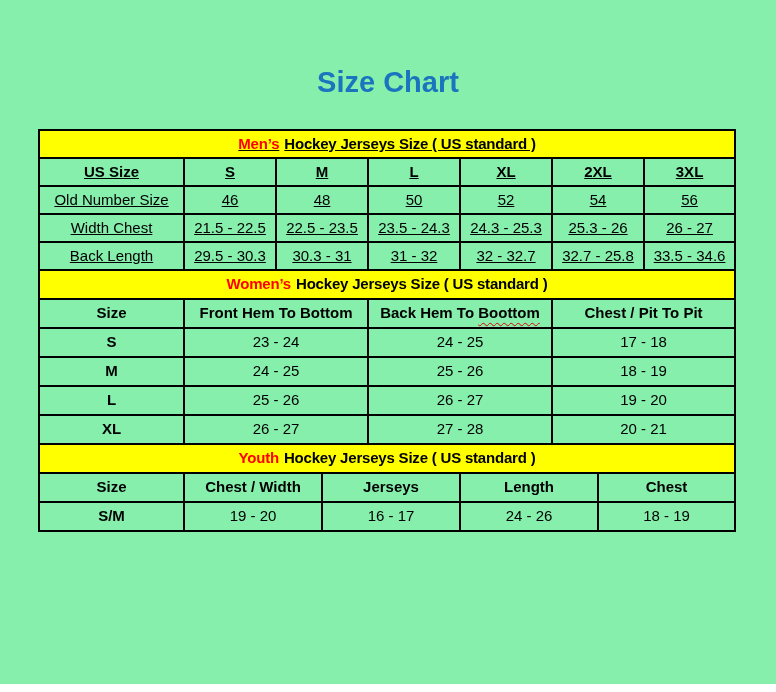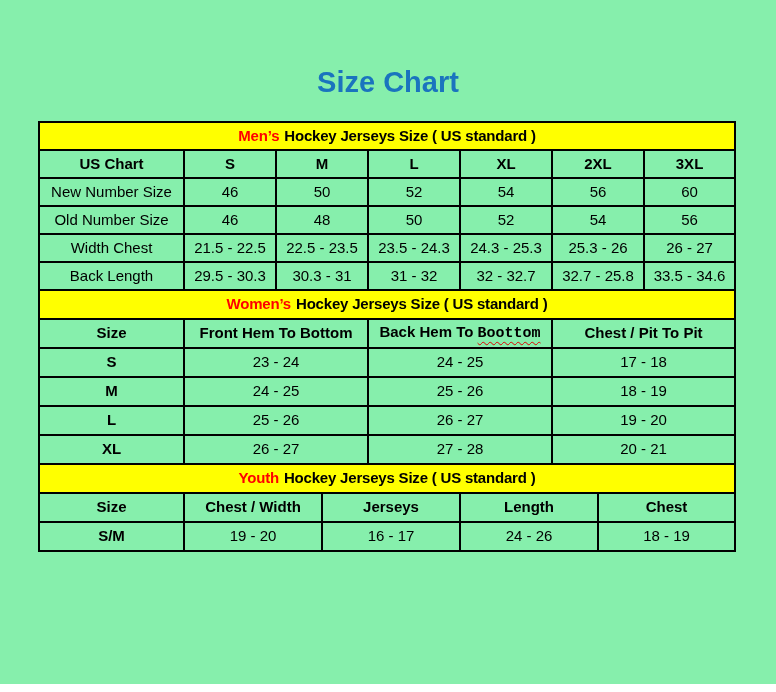--- a/index.html
+++ b/index.html
@@ -32,21 +32,21 @@
     top: 121px;
     left: 38px;
     width: 696px;
   }
   table.size-table {
     border-collapse: collapse;
     table-layout: fixed;
     width: 696px;
     margin-top: -2px;
   }
-  .tables table.size-table:first-child { margin-top: 0; }
+  .tables table.size-table:first-child { margin-top: 8px; text-decoration: underline; }
   table.size-table td {
     border: 2px solid #000000;
     text-align: center;
     vertical-align: middle;
     font-size: 15px;
     color: #000000;
     padding: 0 1px;
     height: 26px;
     line-height: 1.1;
     overflow: hidden;
@@ -64,21 +64,20 @@
   td.band-y { height: 28px; }
   .accent { color: #ff0000; margin-right: 5px; }
   td.hdr { font-weight: 700; }
   td.rowlbl-b { font-weight: 700; }
   .wavy {
     text-decoration-line: underline;
     text-decoration-style: wavy;
     text-decoration-color: #e00000;
     text-decoration-thickness: 1px;
     text-underline-offset: 4px;
-    font-family: Liberation Mono, monospace;
   }
   
   col.w-lbl { width: 145px; }
   col.w-m   { width: 92px;  }
   col.w-m-last { width: 91px; }
   col.w-w   { width: 184px; }
   col.w-w-last { width: 183px; }
   col.w-y   { width: 138px; }
   col.w-y-last { width: 137px; }
 </style>
@@ -99,36 +98,27 @@
           <col class="w-m">
           <col class="w-m">
           <col class="w-m">
           <col class="w-m-last">
       </colgroup>
       <tbody>
         <tr>
           <td colspan="7" class="band band-m"><span class="accent">Men’s</span><span>Hockey Jerseys Size ( US standard )</span></td>
         </tr>
         <tr>
-          <td class="hdr">US Chart</td>
+          <td class="hdr">US Size</td>
           <td class="hdr">S</td>
           <td class="hdr">M</td>
           <td class="hdr">L</td>
           <td class="hdr">XL</td>
           <td class="hdr">2XL</td>
           <td class="hdr">3XL</td>
-        </tr>
-        <tr>
-          <td class="rowlbl">New Number Size</td>
-          <td>46</td>
-          <td>50</td>
-          <td>52</td>
-          <td>54</td>
-          <td>56</td>
-          <td>60</td>
         </tr>
         <tr>
           <td class="rowlbl">Old Number Size</td>
           <td>46</td>
           <td>48</td>
           <td>50</td>
           <td>52</td>
           <td>54</td>
           <td>56</td>
         </tr>

